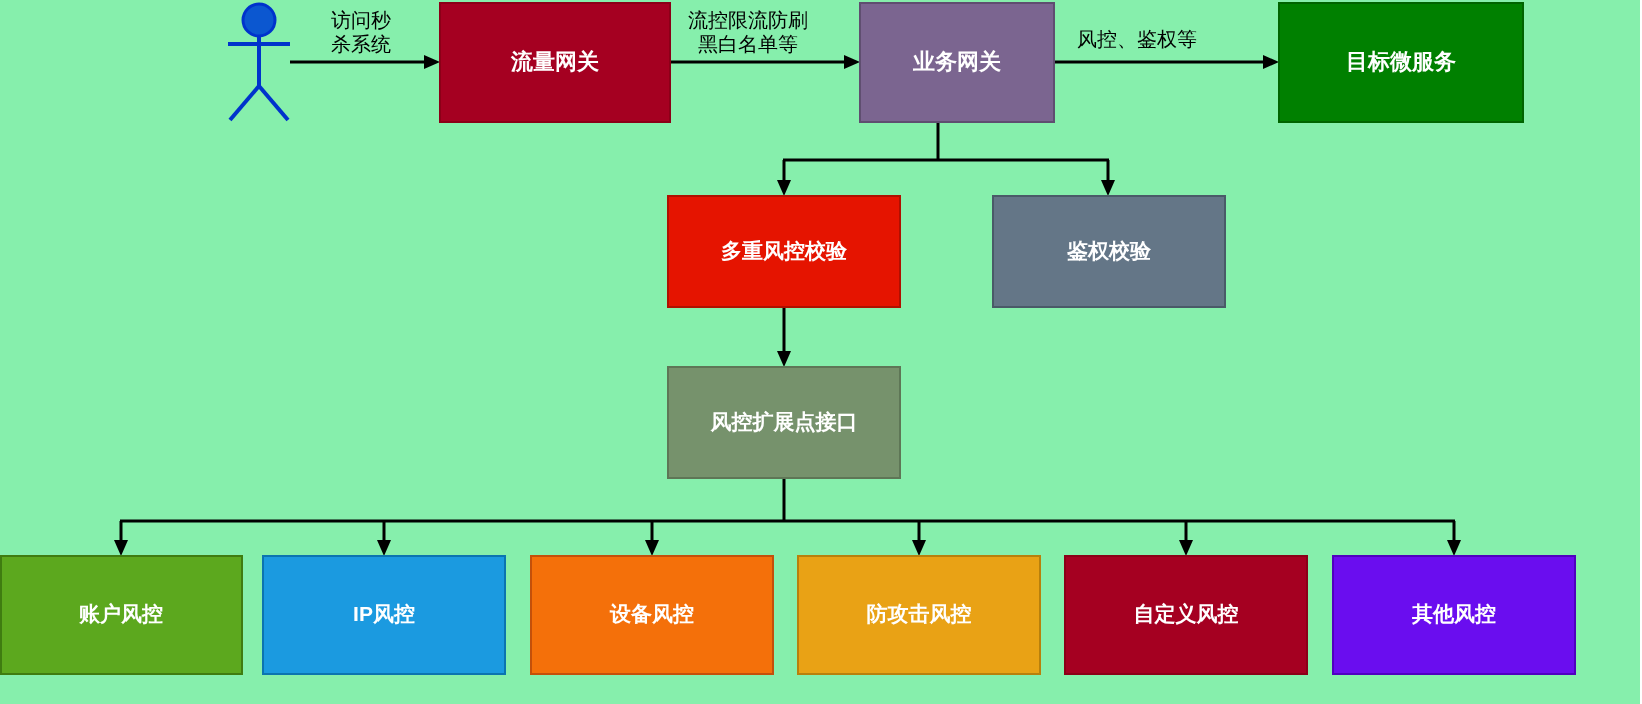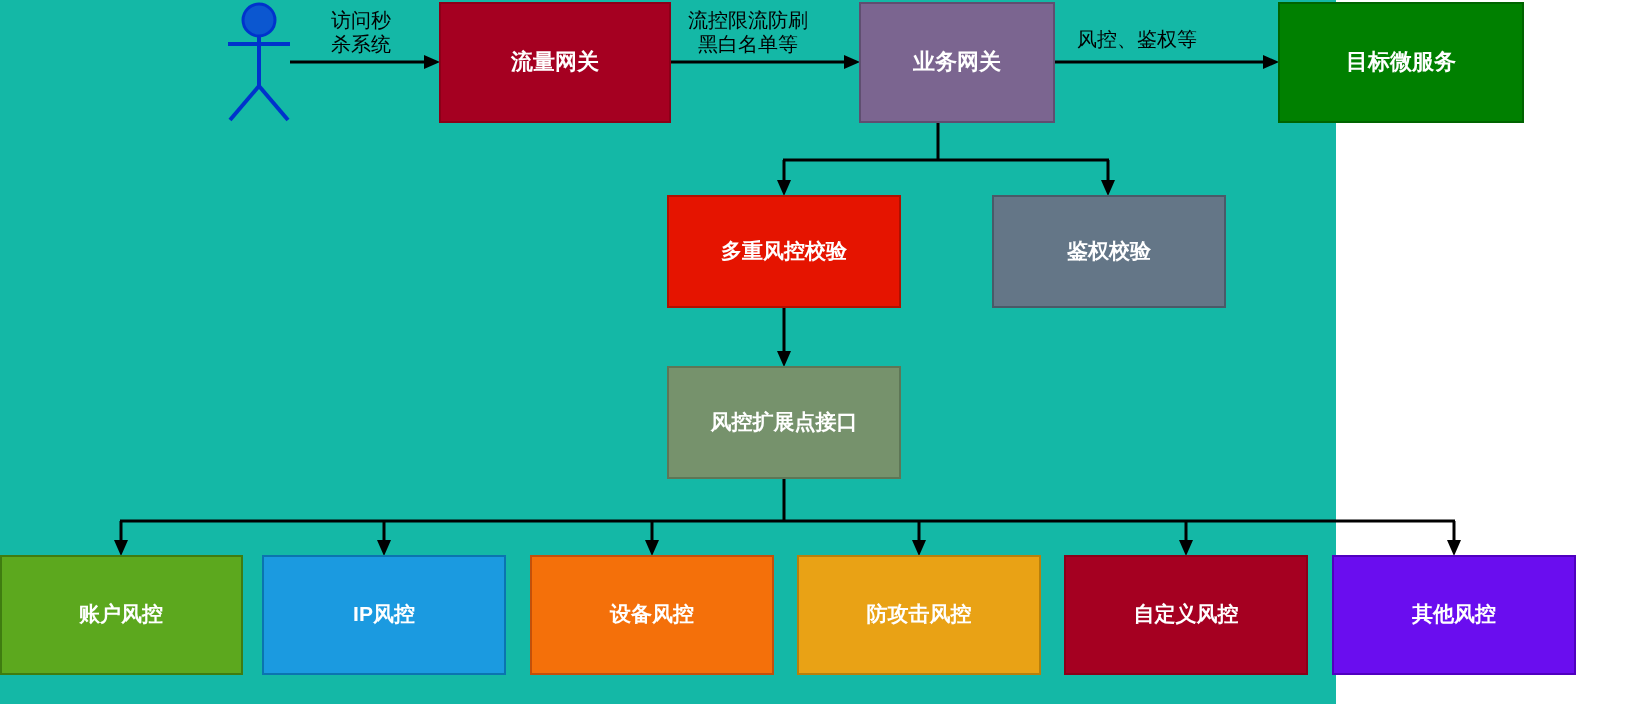--- a/index.html
+++ b/index.html
@@ -9,23 +9,23 @@
     background: #ffffff;
   }
   body {
     width: 1642px;
     height: 704px;
     overflow: hidden;
     font-family: "Liberation Sans", "DejaVu Sans", sans-serif;
   }
   #diagram-root {
     position: relative;
-    width: 1336px;
+    width: 1640px;
     height: 704px;
-    background: #14b8a6;
+    background: #86efac;
     text-align: right;
   }
   svg#diagram-canvas {
     position: absolute;
     top: 0;
     left: 0;
     width: 1642px;
     height: 704px;
     display: block;
   }

